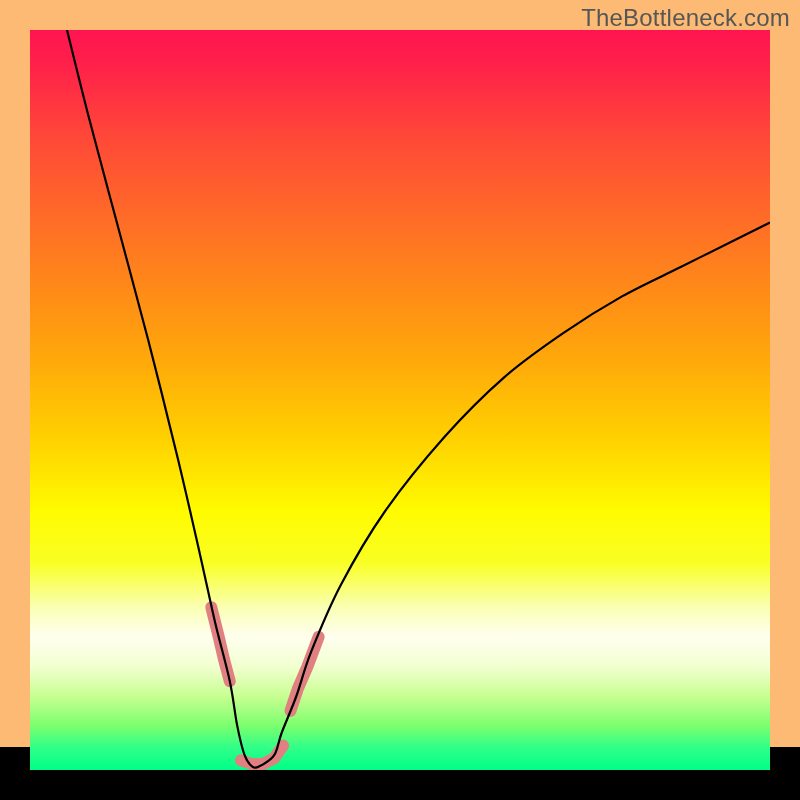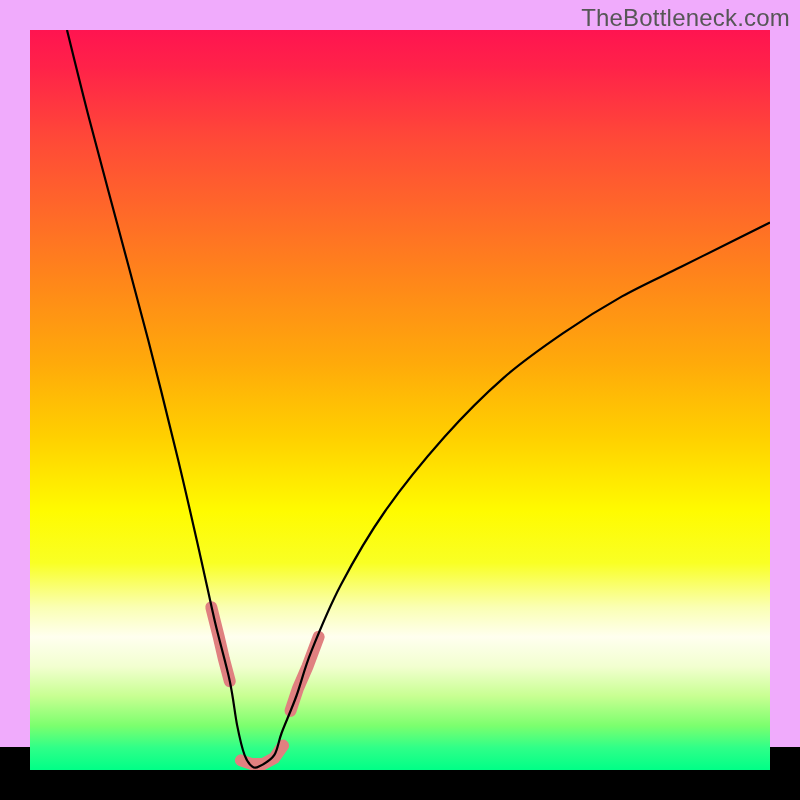--- a/index.html
+++ b/index.html
@@ -7,21 +7,21 @@
     padding: 0;
     width: 800px;
     height: 800px;
     background: #000;
     overflow: hidden;
   }
   .frame {
     position: relative;
     width: 800px;
     height: 747px;
-    background: #f0abfc;
+    background: #fdba74;
   }
   .watermark {
     position: absolute;
     top: 4px;
     right: 10px;
     font-family: Arial, Helvetica, sans-serif;
     font-size: 24px;
     font-weight: 500;
     color: #565656;
     letter-spacing: 0.2px;

